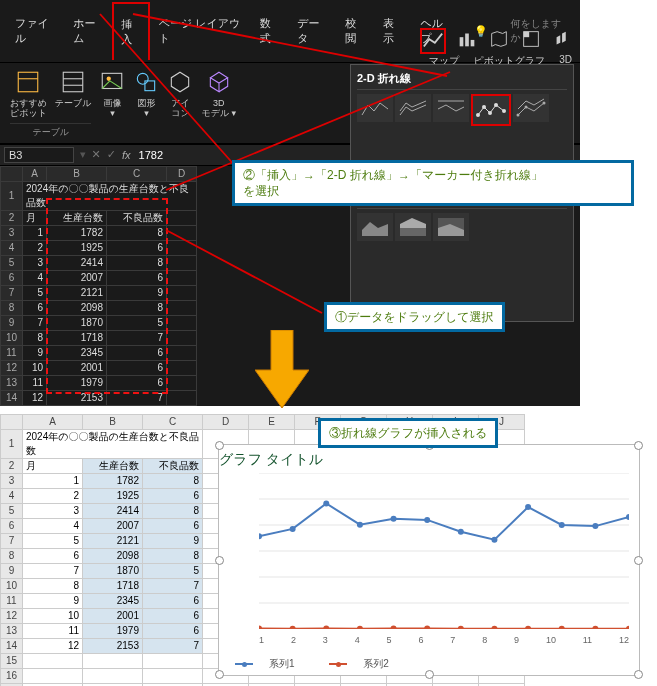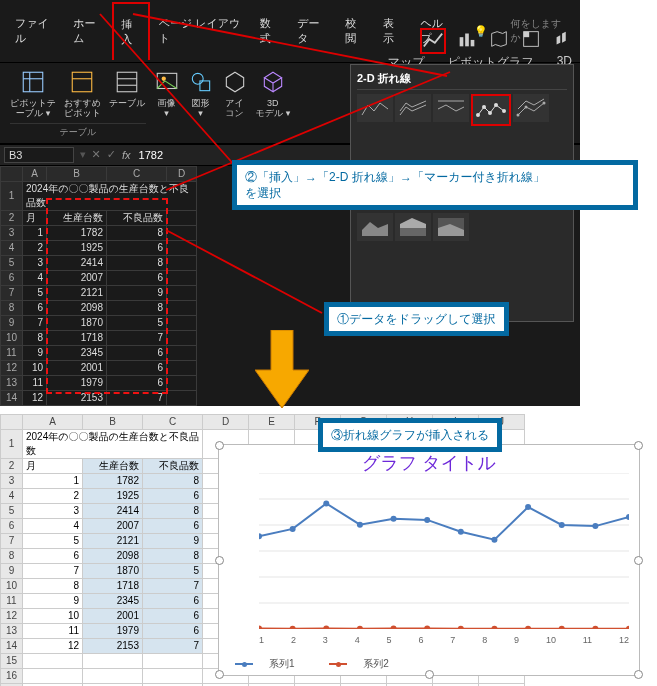--- a/index.html
+++ b/index.html
@@ -40,37 +40,37 @@
 table.sheet{border-collapse:collapse;font-size:10px}
 .sheet th,.sheet td{border:1px solid #3a3a3a;padding:0 3px;height:15px;text-align:right;box-sizing:border-box}
 .sheet th{background:#2a2a2a;color:#aaa;text-align:center;font-weight:normal}
 .sheet th.rowh{width:22px}
 .colA{width:24px}.colB{width:60px}.colC{width:60px}.colD{width:30px}
 .sheet tr:first-child td{text-align:left}
 .sheet td.lbl{text-align:left}
 
 .dash-sel{position:absolute;border:2px dashed #e11;pointer-events:none;box-sizing:border-box}
 
-.anno{position:absolute;background:#fff;color:#0369a1;border:5px solid #0369a1;padding:4px 8px;font-size:12px;z-index:50;line-height:1.35}
+.anno{position:absolute;background:#fff;color:#4d7c0f;border:3px solid #0369a1;padding:4px 8px;font-size:12px;z-index:50;line-height:1.35}
 .redline{stroke:#d00;stroke-width:1.8;fill:none}
 .overlay-svg{position:absolute;top:0;left:0;pointer-events:none;z-index:40}
 
 .bigarrow{position:absolute;z-index:30}
 
 .bottom{position:relative;background:#fff;color:#000;margin-top:8px}
 table.sheet2{border-collapse:collapse;font-size:10px}
 .sheet2 th,.sheet2 td{border:1px solid #ccc;padding:0 3px;height:15px;text-align:right;box-sizing:border-box}
 .sheet2 th{background:#e8e8e8;color:#444;text-align:center;font-weight:normal}
 .sheet2 th.rowh{width:22px}
 .sheet2 td.lbl{text-align:left}
 .sel-blue{background:#d6e4ef}
 
 .chartbox{position:absolute;left:218px;top:30px;width:420px;height:230px;border:1px solid #bbb;background:#fff}
 .chartbox .handles div{position:absolute;width:7px;height:7px;background:#fff;border:1px solid #888;border-radius:50%}
-.chart-title{text-align:center;color:#6d28d9;font-size:18px;padding:6px 0 0}
+.chart-title{color:#14532d;font-size:14px;padding:6px 0 0}
 .plot{position:absolute;left:40px;top:28px;right:10px;bottom:46px}
 .xaxis{position:absolute;left:40px;right:10px;bottom:30px;display:flex;justify-content:space-between;font-size:9px;color:#666}
 .yaxis{position:absolute;left:2px;top:28px;bottom:46px;width:34px;display:flex;flex-direction:column;justify-content:space-between;font-size:9px;color:#666;text-align:right}
 .legend{position:absolute;bottom:4px;left:0;right:0;text-align:left;font-size:10px;color:#555}
 .legend span{margin:0 8px}
 .lg-mark{display:inline-block;width:18px;border-top:2px solid;vertical-align:middle;margin-right:3px;position:relative}
 .lg-mark::after{content:"";position:absolute;left:7px;top:-3px;width:5px;height:5px;border-radius:50%;background:currentColor}
 </style>
 </head>
 <body>
@@ -88,28 +88,20 @@
     <span>校閲</span>
     <span>表示</span>
     <span>ヘルプ</span>
     <span class="bulb">💡</span>
     <span class="ask">何をしますか</span>
   </div>
 
   <div class="ribbon">
     <div class="rb-grp">
       <div class="rb-row">
-        <div class="rb-item">
-              <svg viewBox="0 0 24 24">
-                <rect x="3" y="3" width="18" height="18" fill="none" stroke="#9cf"></rect>
-                <line x1="3" y1="9" x2="21" y2="9" stroke="#9cf"></line>
-                <line x1="9" y1="3" x2="9" y2="21" stroke="#9cf"></line>
-              </svg>
-              <div class="rb-label">ピボットテ<br>ーブル ▾</div>
-            </div>
         <div class="rb-item">
               <svg viewBox="0 0 24 24">
                 <rect x="3" y="3" width="18" height="18" fill="none" stroke="#fb4"></rect>
                 <line x1="3" y1="9" x2="21" y2="9" stroke="#fb4"></line>
               </svg>
               <div class="rb-label">おすすめ<br>ピボット</div>
             </div>
         <div class="rb-item">
               <svg viewBox="0 0 24 24">
                 <rect x="3" y="3" width="18" height="18" fill="none" stroke="#ccc"></rect>
@@ -181,21 +173,21 @@
             <path d="M4 6 L10 4 L16 6 L20 4 L20 18 L14 20 L8 18 L4 20 Z" fill="none" stroke="#ccc"></path>
           </svg>
       <svg viewBox="0 0 24 24">
             <rect x="4" y="4" width="16" height="16" fill="none" stroke="#ccc"></rect>
             <rect x="4" y="4" width="6" height="6" fill="#ccc"></rect>
           </svg>
       <svg viewBox="0 0 24 24">
             <path d="M5 18 L5 10 L9 8 L9 16 Z M11 16 L11 6 L15 4 L15 14 Z" fill="#ccc"></path>
           </svg>
     </div>
-    <div style="position:absolute;right:8px;top:54px;display:flex;gap:23px;font-size:12px;color:#ccc">
+    <div style="position:absolute;right:8px;top:54px;display:flex;gap:14px;font-size:10px;color:#ccc">
       <span>マップ</span>
       <span>ピボットグラフ</span>
       <span>3D</span>
     </div>
   </div>
 
   <div class="drop" style="top:64px">
     <div class="drop-hdr">2-D 折れ線</div>
     <div class="drop-row">
       <div class="drop-cell">

